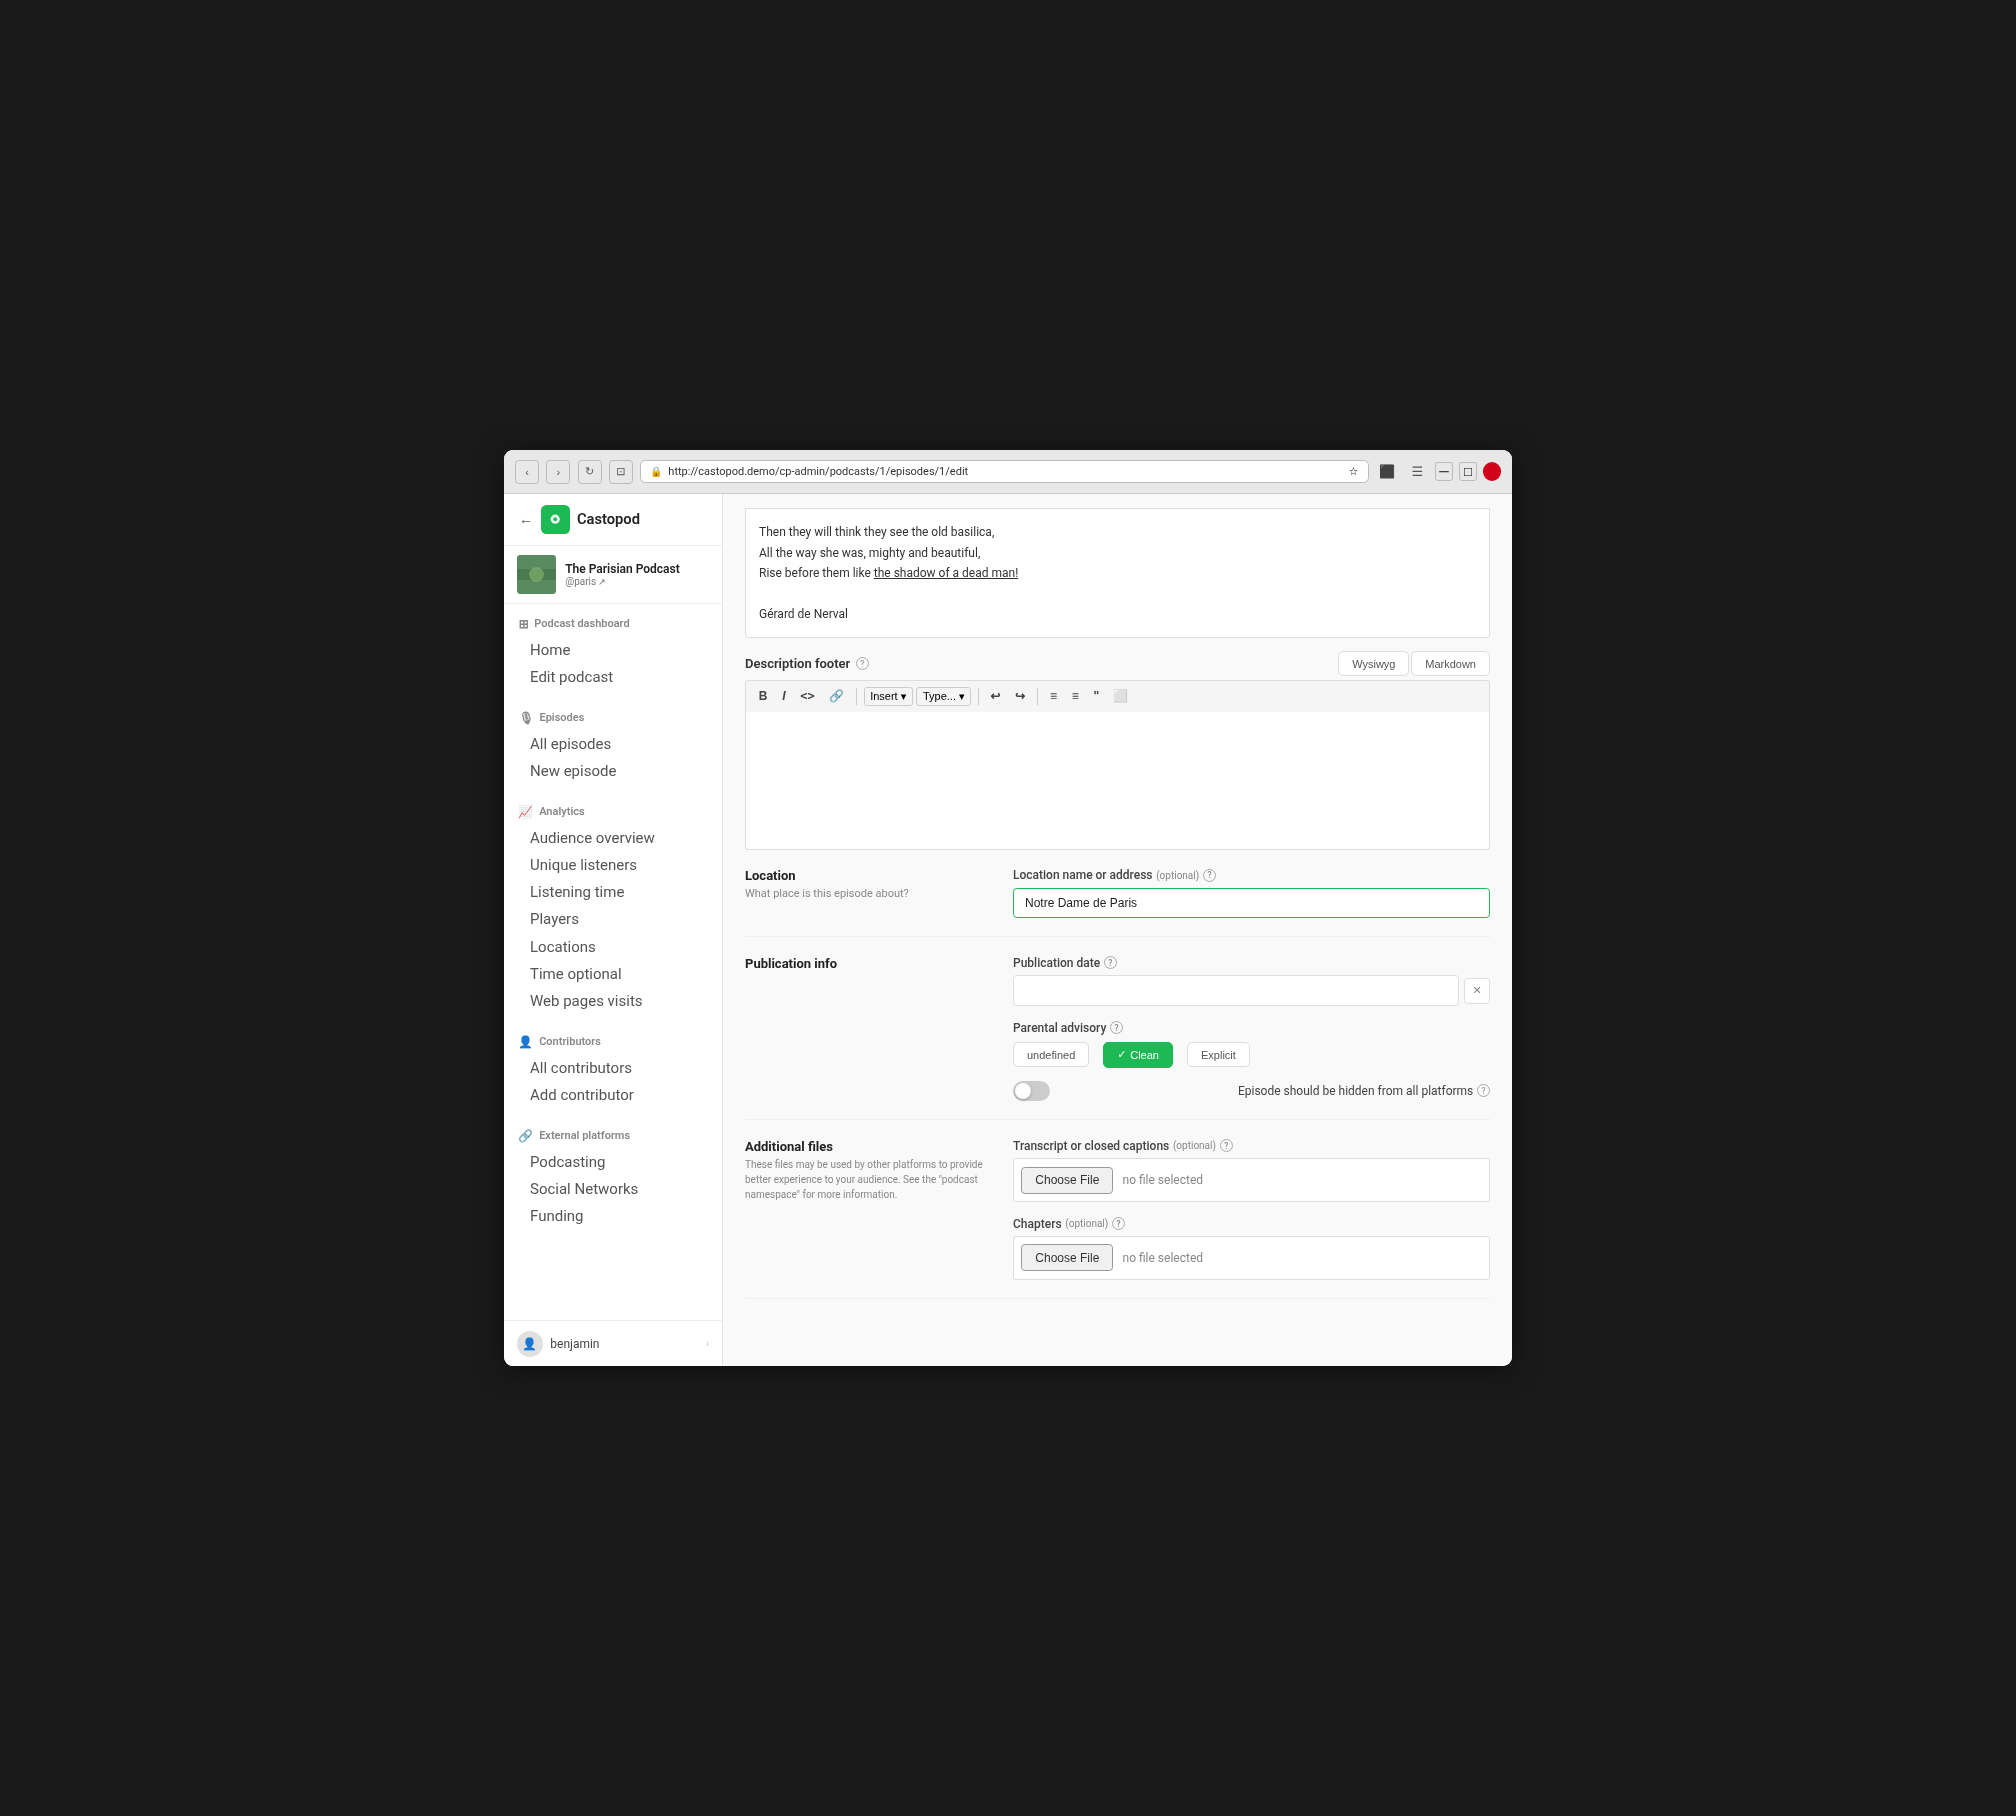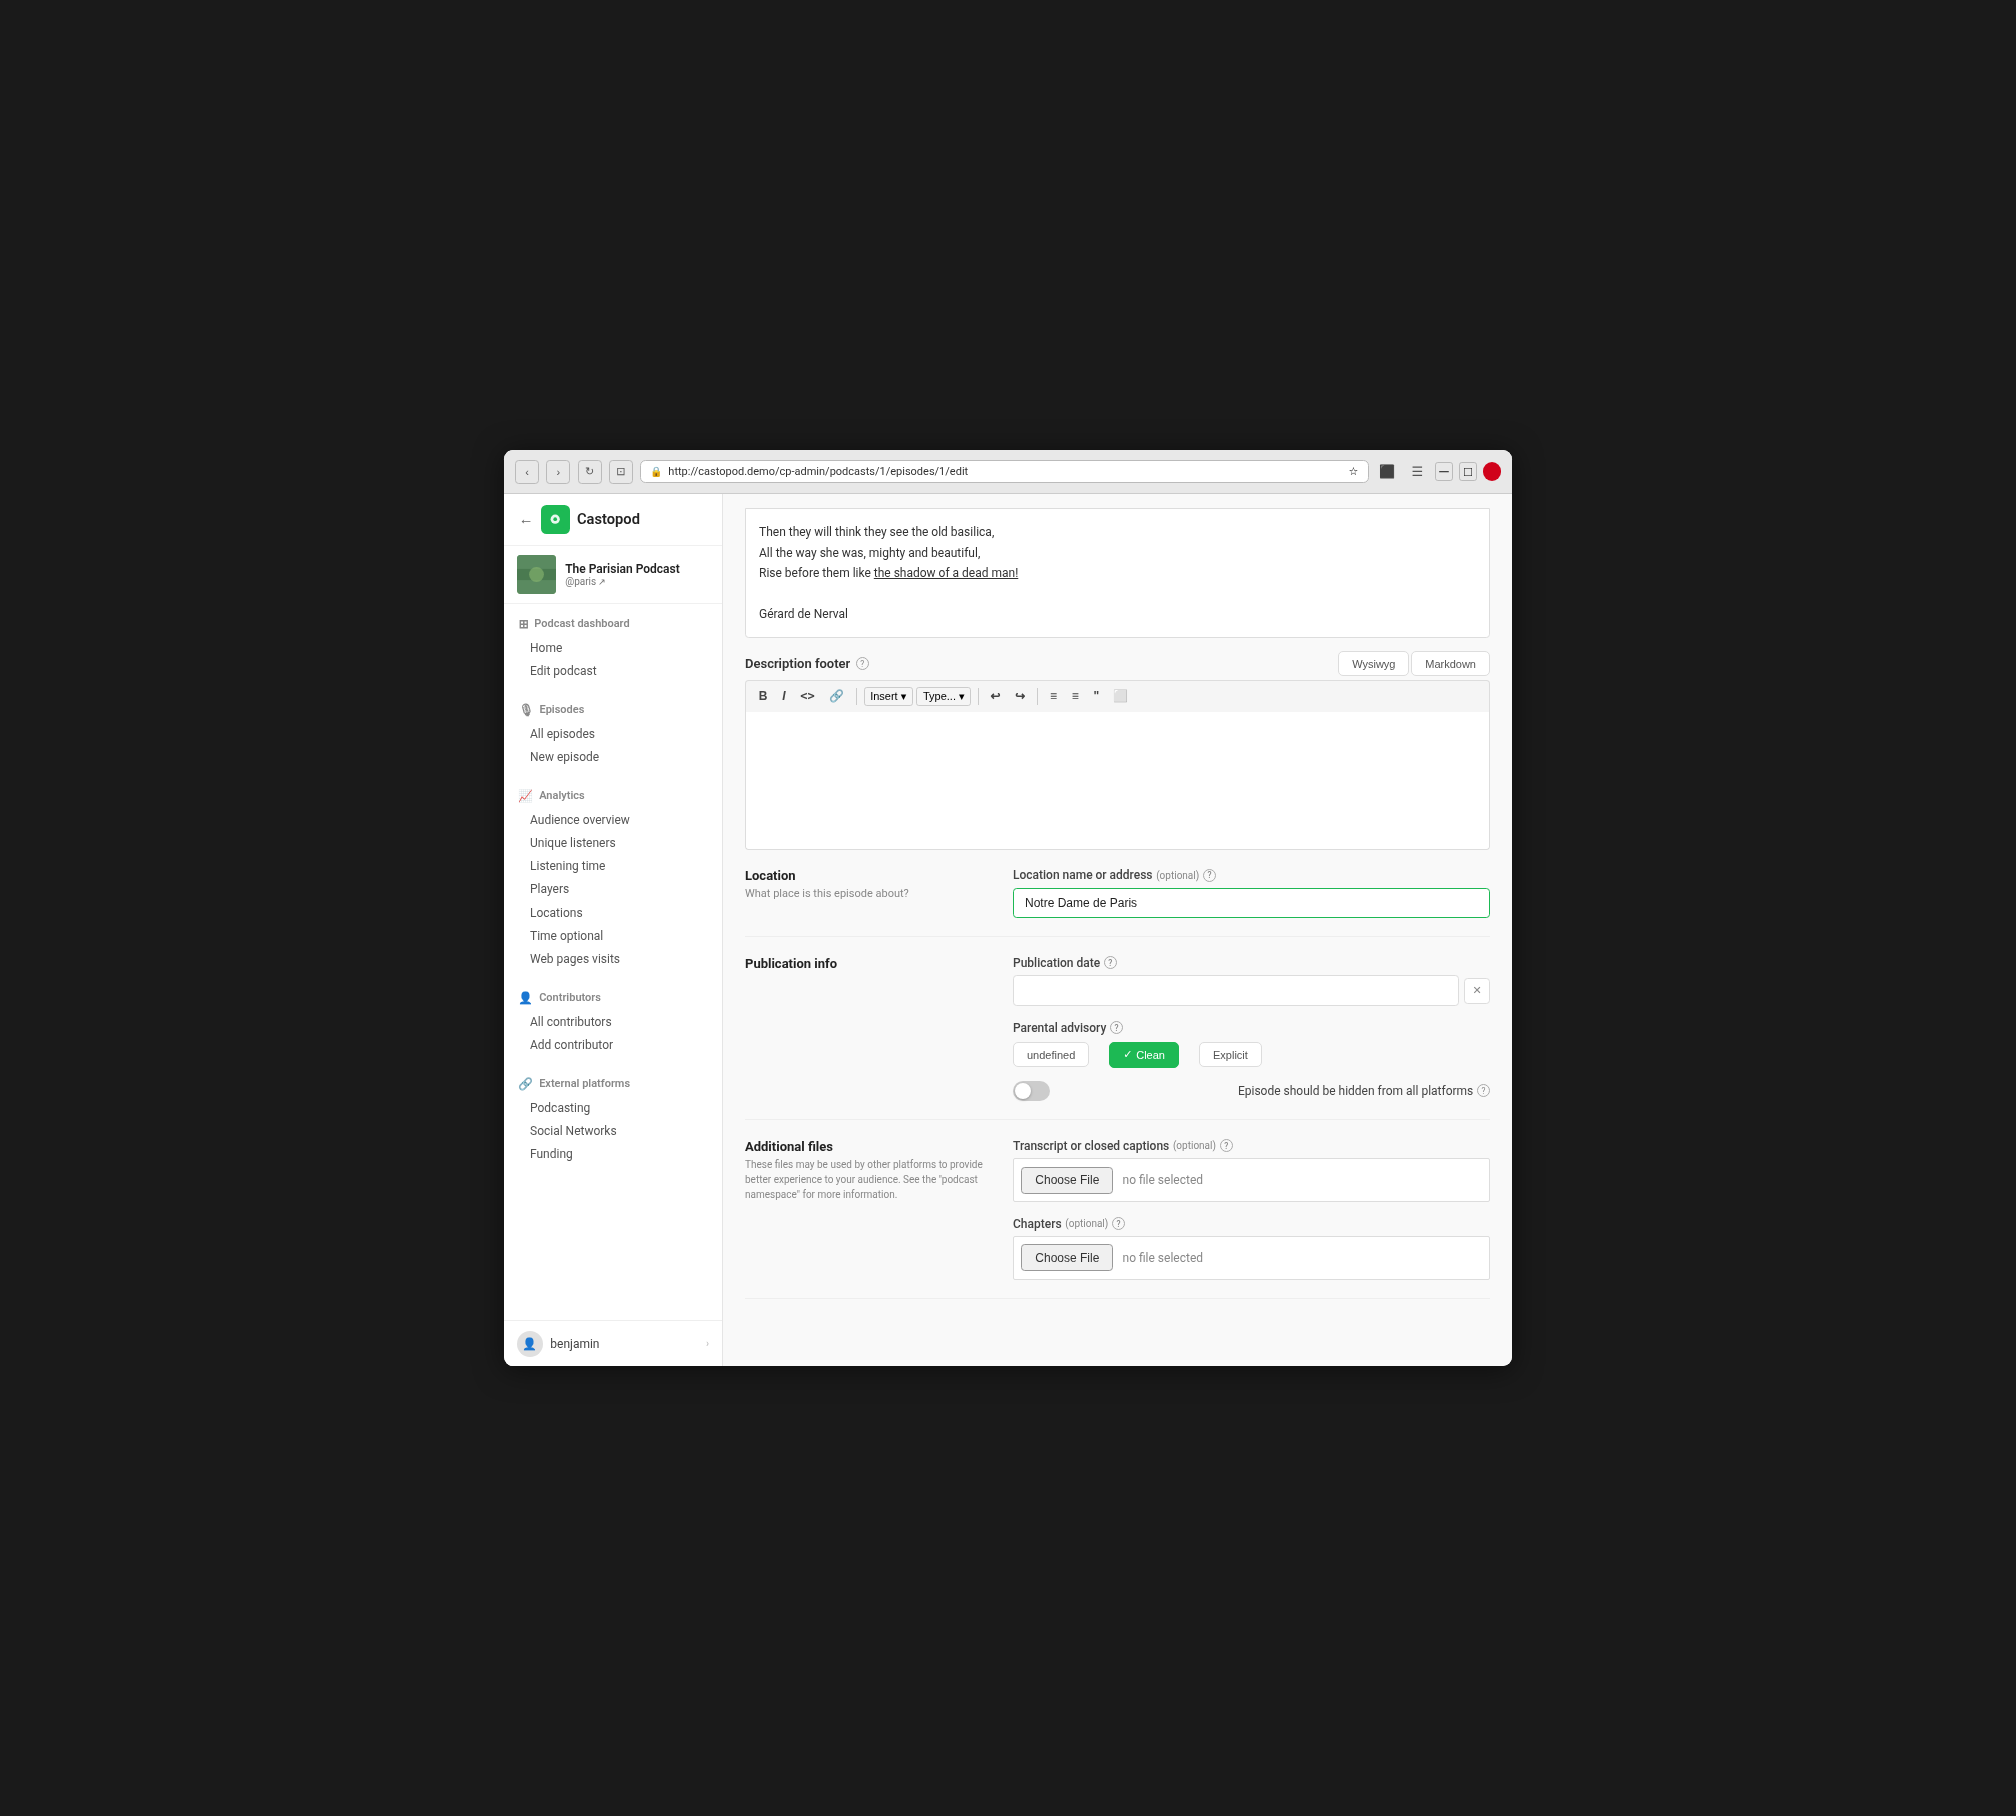--- a/index.html
+++ b/index.html
@@ -31,21 +31,21 @@
     .brand-name { font-size: 14.7px; font-weight: 600; color: #222; }
     .podcast-info { padding: 9.2px 13px; display: flex; align-items: center; gap: 9.2px; border-bottom: 0.9px solid #f0f0f0; }
     .podcast-thumb { width: 39px; height: 39px; border-radius: 3.7px; background: linear-gradient(135deg, #4a9060 0%, #8ab870 50%, #6a9e5a 100%); flex-shrink: 0; display: flex; align-items: center; justify-content: center; overflow: hidden; }
     .podcast-details { }
     .podcast-title { font-size: 12px; font-weight: 600; color: #222; }
     .podcast-handle { font-size: 10px; color: #777; display: flex; align-items: center; gap: 1.8px; }
 
     .nav-section { padding: 7.3px 0; }
     .nav-section-title { padding: 5.5px 14.7px; font-size: 11px; font-weight: 600; color: #888; display: flex; align-items: center; gap: 5.5px; }
     .nav-section-icon { font-size: 12px; }
-    .nav-item { padding: 4.6px 14.7px 4.6px 26px; font-size: 12px; color: #555; cursor: pointer; display: block; text-decoration: none; }
+    .nav-item { padding: 4.6px 14.7px 4.6px 26px; font-size: 15px; color: #555; cursor: pointer; display: block; text-decoration: none; }
 
     
     .main-content { flex: 1; overflow-y: auto; background: #f9f9f9; }
     .content-area { padding: 0 22px 37px; max-width: 790px; }
 
     
     .editor-toolbar { display: flex; align-items: center; gap: 3.7px; padding: 5.5px 7.3px; background: #f5f5f5; border: 0.9px solid #ddd; border-bottom: none; flex-wrap: wrap; }
     .toolbar-btn { background: none; border: none; cursor: pointer; padding: 2.8px 5.5px; border-radius: 2.8px; font-size: 12px; color: #444; font-weight: bold; }
     .toolbar-separator { width: 0.9px; height: 16.5px; background: #ccc; margin: 0 2.8px; }
     .toolbar-dropdown { background: none; border: 0.9px solid #ccc; border-radius: 2.8px; padding: 1.8px 5.5px; font-size: 11px; cursor: pointer; }
@@ -64,21 +64,21 @@
     .field-label-optional { font-size: 10px; color: #888; font-weight: 400; }
     .help-icon { width: 13px; height: 13px; border-radius: 50%; border: 0.9px solid #aaa; display: inline-flex; align-items: center; justify-content: center; font-size: 8.3px; color: #888; cursor: pointer; }
 
     .text-input { width: 100%; border: 1.8px solid #1db954; border-radius: 3.7px; padding: 7.3px 11px; font-size: 12px; color: #222; outline: none; }
 
     .date-input-row { display: flex; align-items: center; gap: 5.5px; }
     .date-input { flex: 1; border: 0.9px solid #ddd; border-radius: 3.7px; padding: 7.3px 11px; font-size: 12px; color: #222; outline: none; }
     .clear-btn { width: 26px; height: 26px; border: 0.9px solid #ddd; border-radius: 3.7px; background: #fff; cursor: pointer; display: flex; align-items: center; justify-content: center; font-size: 11px; color: #888; }
 
     
-    .advisory-group { display: flex; gap: 20px; align-items: center; margin-top: 7.3px; }
+    .advisory-group { display: flex; gap: 14px; align-items: center; margin-top: 7.3px; }
     .advisory-btn { padding: 5.5px 13px; border-radius: 5px; border: 0.9px solid #ddd; background: #fff; font-size: 11px; cursor: pointer; color: #555; }
     .advisory-btn.active { background: #1db954; color: #fff; border-color: #1db954; display: flex; align-items: center; gap: 3.7px; }
 
     
     .toggle-row { display: flex; align-items: center; gap: 9.2px; margin-top: 13px; justify-content: space-between; }
     .toggle { width: 37px; height: 20px; border-radius: 10px; background: #ccc; position: relative; cursor: pointer; flex-shrink: 0; }
     .toggle-knob { width: 16.5px; height: 16.5px; border-radius: 50%; background: #fff; position: absolute; top: 1.8px; left: 1.8px; transition: left 0.2s; box-shadow: 0 0.9px 2.8px rgba(0,0,0,0.3); }
     .toggle-label { font-size: 12px; color: #444; display: flex; align-items: center; gap: 3.7px; }
 
     

